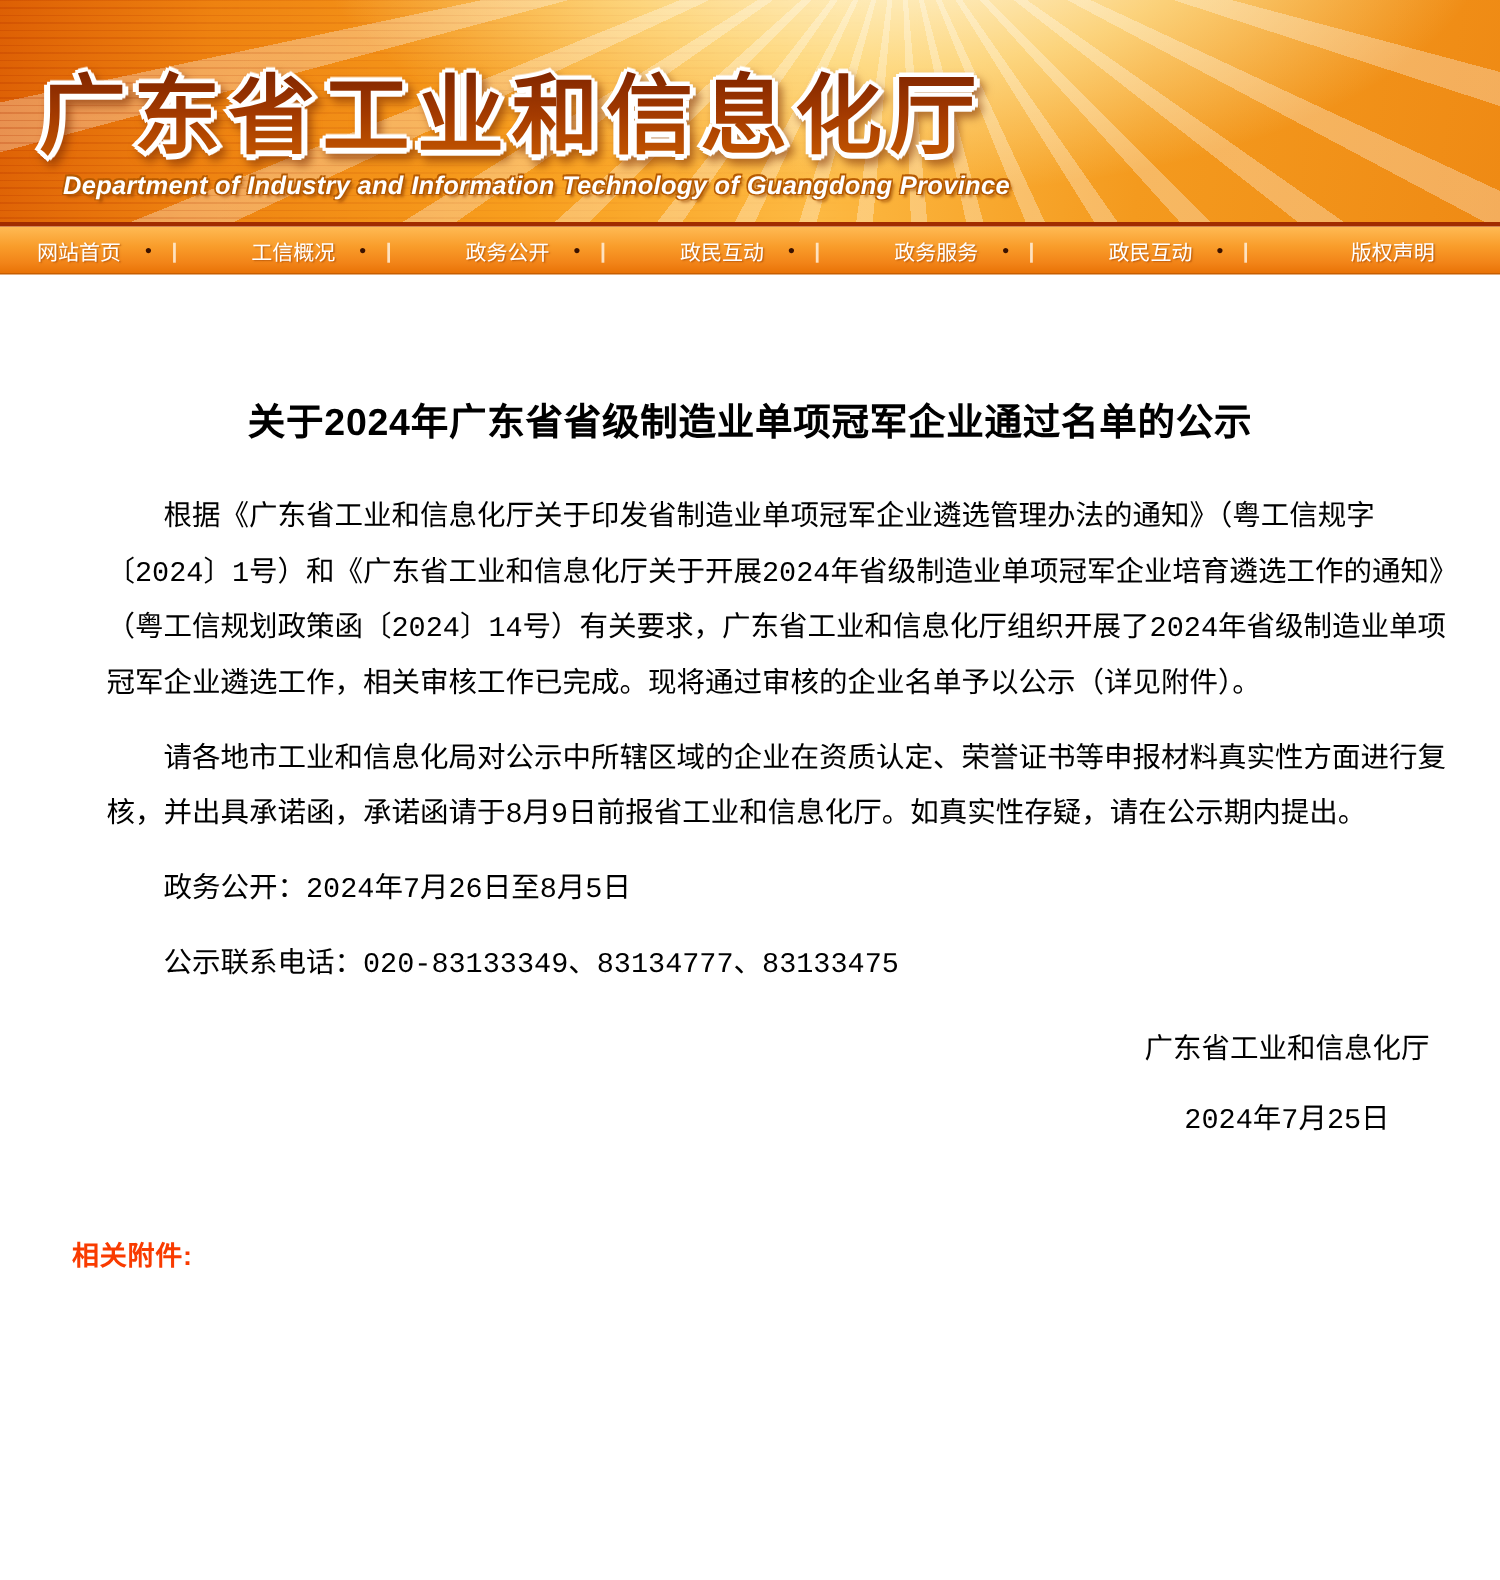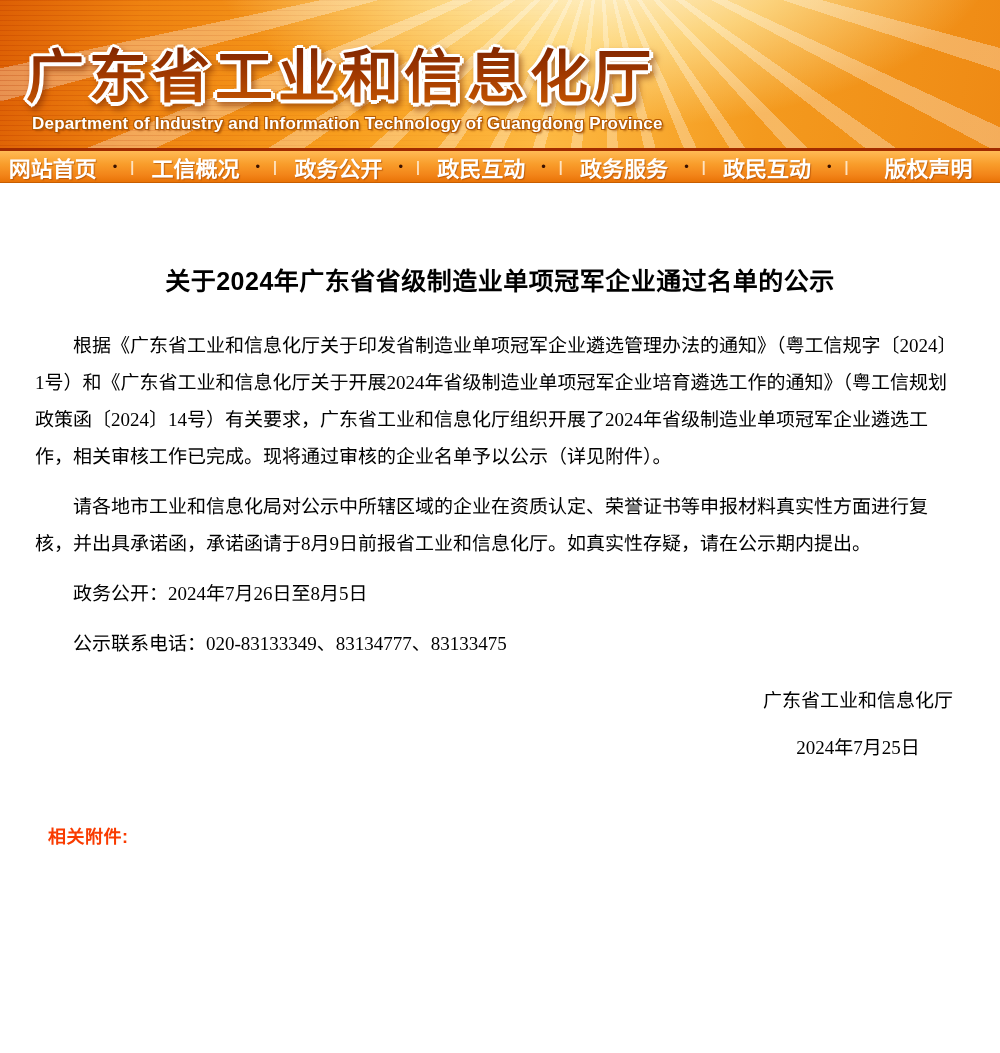--- a/index.html
+++ b/index.html
@@ -27,55 +27,56 @@
   }
   .brand-cn{
     position:absolute;left:26px;top:30px;z-index:3;
     font-size:58px;font-weight:900;letter-spacing:5px;color:#8e2a00;
     background:linear-gradient(180deg,#7c2300 15%,#a33a00 55%,#c45600 90%);
     -webkit-background-clip:text;background-clip:text;-webkit-text-fill-color:transparent;
     text-shadow:none;
     filter:drop-shadow(-2px -2px 0 #fff) drop-shadow(2px -1px 0 #fff) drop-shadow(-2px 2px 0 #fff) drop-shadow(2px 2px 0 #fff) drop-shadow(3px 4px 3px rgba(120,40,0,.55));
   }
   .brand-en{
-    position:absolute;left:32px;top:114px;z-index:3;
+    position:absolute;left:42px;top:114px;z-index:3;
     font-size:17px;font-weight:bold;letter-spacing:0.2px;color:#ffffff;
     text-shadow:1px 1px 0 #b65a00,-1px -1px 0 #b65a00,1px -1px 0 #b65a00,-1px 1px 0 #b65a00,2px 2px 2px rgba(140,60,0,.6);
+    font-style:italic;
   }
   
   .nav{
     height:31px;border-top:3px solid #a12c00;
     background:linear-gradient(180deg,#ffbb55 0%,#f99d2b 42%,#f28418 78%,#e97306 100%);
     border-bottom:1px solid #c75e00;
     display:flex;align-items:center;
   }
   .nav-item{flex:1;display:flex;align-items:center;justify-content:center;cursor:pointer;white-space:nowrap;}
-  .nav-label{color:#ffffff;font-size:22px;font-weight:bold;text-shadow:1px 1px 1px rgba(150,60,0,.55);}
+  .nav-label{color:#ffffff;font-size:14px;font-weight:normal;text-shadow:1px 1px 1px rgba(150,60,0,.55);}
   .nav-dot{color:#3a1200;font-size:13px;margin-left:16px;line-height:1;}
   .nav-sep{color:rgba(255,240,220,.85);font-size:14px;margin-left:13px;font-weight:bold;}
   
   .content{padding:0 35px;}
   .article-title{
     margin:78px 0 0;text-align:center;
     font-size:25px;font-weight:bold;color:#000;letter-spacing:0.5px;
   }
   .meta{
     margin-top:25px;text-align:center;
     font-family:"Liberation Serif","DejaVu Serif",serif;
     font-size:14.5px;color:#3c3c3c;
   }
   .meta .gap{display:inline-block;width:8px;}
   .meta a{text-decoration:none;color:#3c3c3c;cursor:pointer;}
   .meta a.sz{color:#2d5aa8;}
   .meta a.sz + a.sz{margin-left:7px;}
   .meta .bracket{color:#3c3c3c;}
   .article-body{
     margin-top:30px;
-    font-family:Liberation Serif, serif;
-    font-size:19px;line-height:37px;color:#000;
+    font-family:Liberation Mono, monospace;
+    font-size:19px;line-height:37px;color:#000;margin-left:36px;
   }
   .article-body p{margin:0 0 13px;text-indent:2em;}
   .article-body p.attachment-line{margin-top:40px;margin-bottom:0;}
   .signature{display:flex;justify-content:flex-end;padding-right:12px;margin-top:20px;}
   .sig-inner{text-align:center;}
   .sig-inner .sig-org{margin:0;text-indent:0;}
   .sig-inner .sig-date{margin:10px 0 0;text-indent:0;}
   
   .related{margin-top:56px;padding-left:13px;}
   .related-heading{

